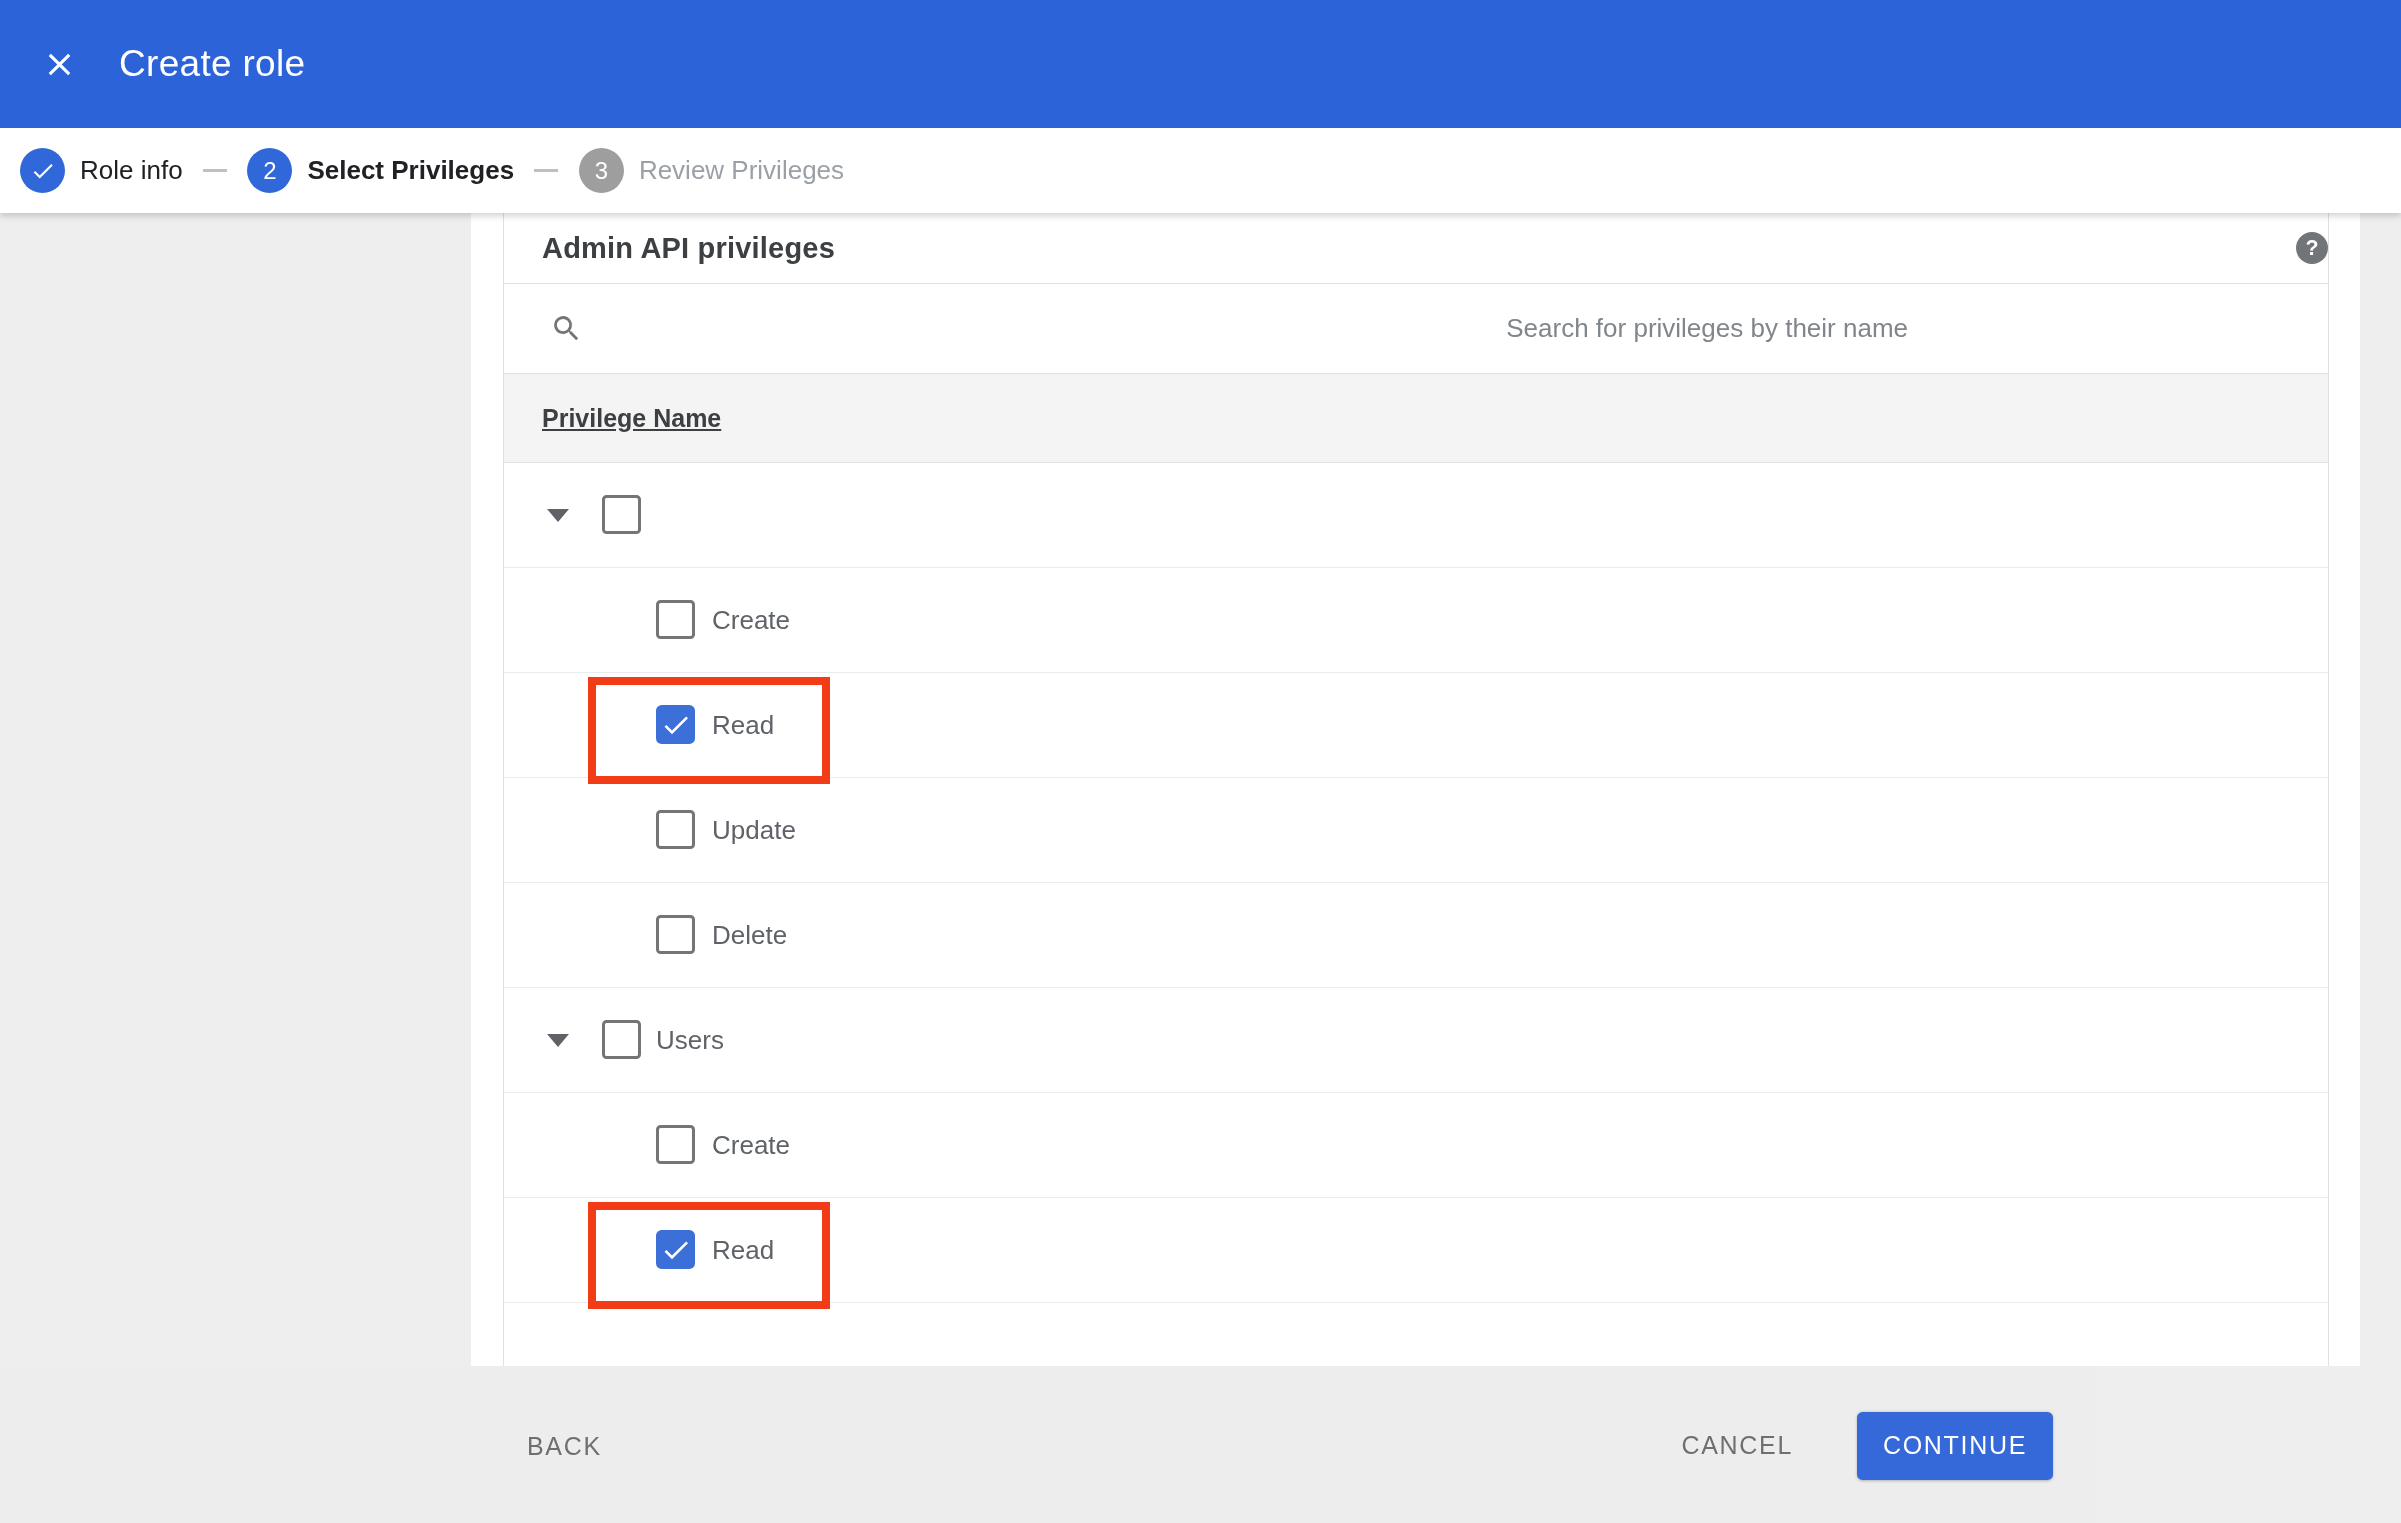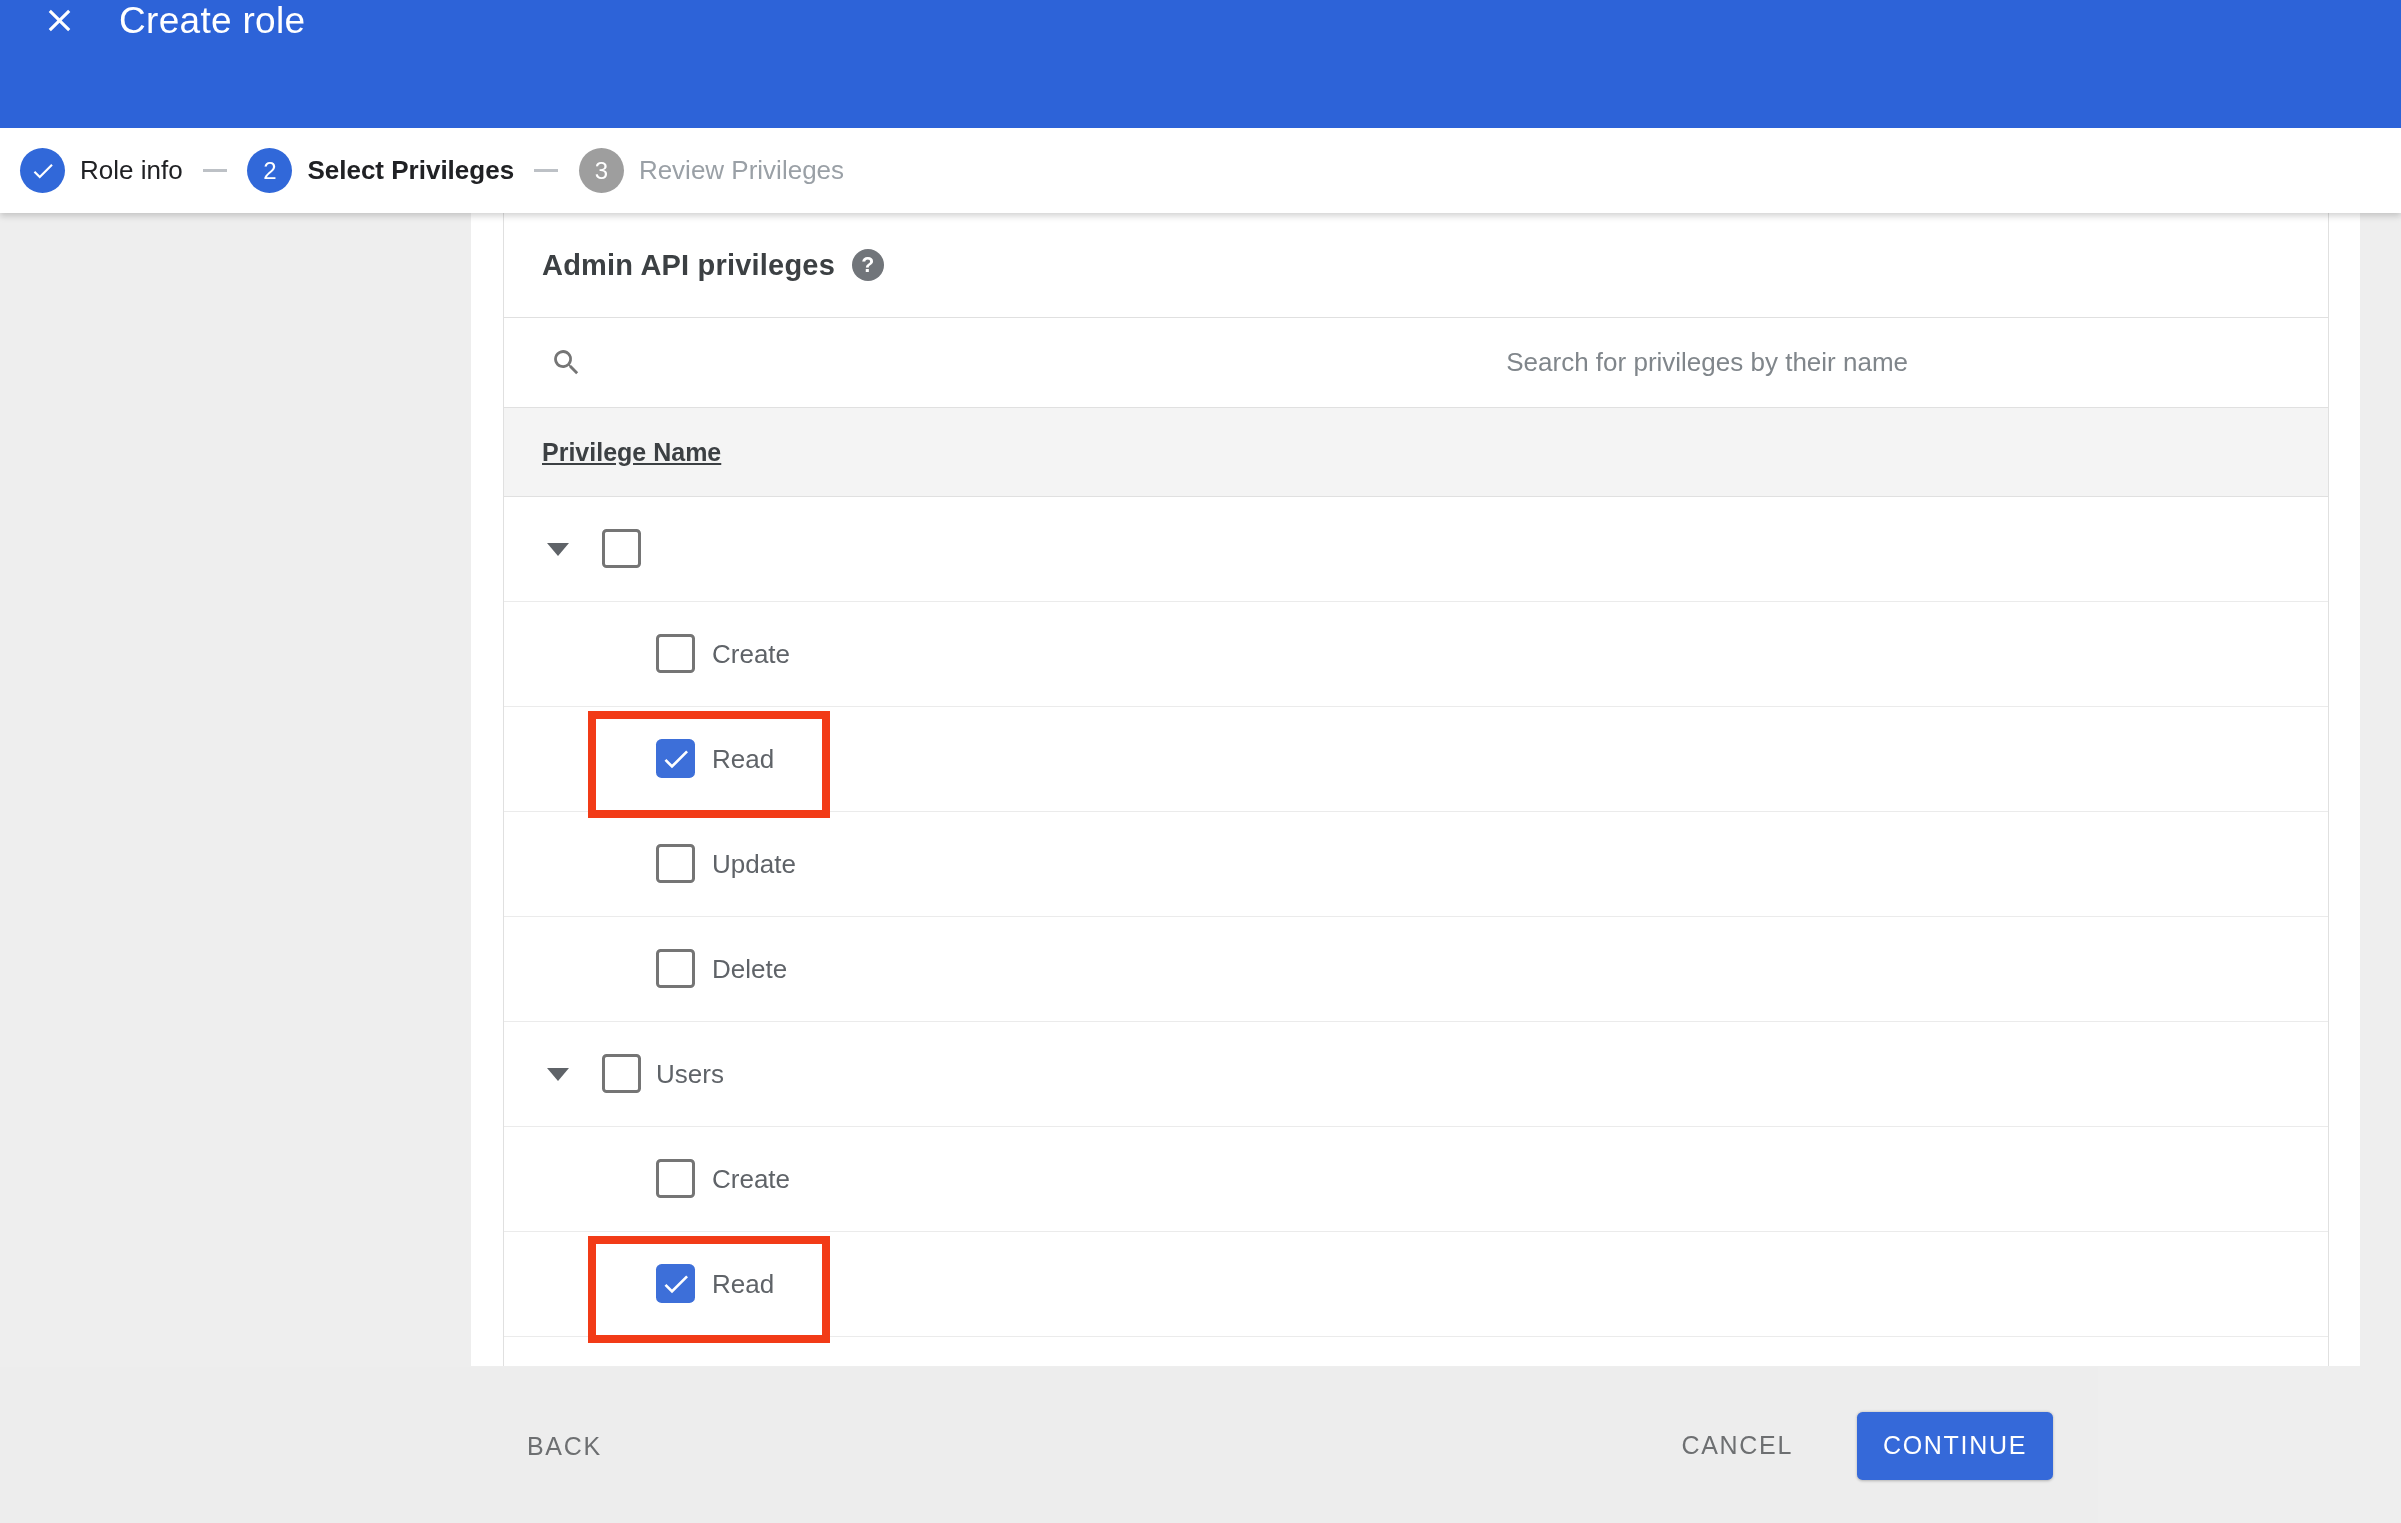--- a/index.html
+++ b/index.html
@@ -7,21 +7,21 @@
   body {
     position:relative; overflow:hidden;
     background:var(--page_bg,#eeeeee);
     font-family:"Liberation Sans", sans-serif;
   }
 
   
   .appbar {
     position:absolute; top:0; left:0; width:2401px; height:128px;
     background:var(--appbar_blue,#2d63d8);
-    display:flex; z-index:30;
+    display:flex; align-items:center; z-index:30;
   }
   .close-btn { margin-left:39px; width:41px; height:41px; display:flex; align-items:center; justify-content:center; cursor:pointer; }
   .appbar-title { margin-left:39px; color:#ffffff; font-size:37px; font-weight:400; letter-spacing:0.3px; }
 
   
   .stepbar {
     position:absolute; top:128px; left:0; width:2401px; height:85px;
     background:#ffffff; display:flex; align-items:center; padding-left:20px;
     box-shadow:0 2.8px 6.5px rgba(0,0,0,.18); z-index:20;
   }
@@ -43,22 +43,23 @@
     position:absolute; left:471px; top:213px; width:1889px; height:1153px;
     background:#ffffff; z-index:5;
   }
   .frame {
     position:absolute; left:32px; top:0; width:1826px; height:1153px;
     border-left:1.9px solid var(--border,#e0e0e0);
     border-right:1.9px solid var(--border,#e0e0e0);
     overflow:hidden;
   }
   .sec-title {
-    height:105px; display:flex; align-items:center; padding-left:38px;
+    height:71px; display:flex; align-items:center; padding-left:38px;
     border-bottom:0.9px solid var(--border,#e0e0e0);
+    justify-content:space-between;
   }
   .heading { font-size:29px; font-weight:700; color:var(--dark_text,#3c4043); letter-spacing:0.2px; }
   .help {
     width:32px; height:32px; border-radius:50%; background:#71757a;
     color:#fff; font-size:21.3px; font-weight:700;
     display:flex; align-items:center; justify-content:center; margin-left:16.7px;
   }
   .sec-search { height:89px; display:flex; align-items:center; padding-left:46px; }
   .search-input {
     border:none; outline:none; font-size:26px; color:#3c4043;

